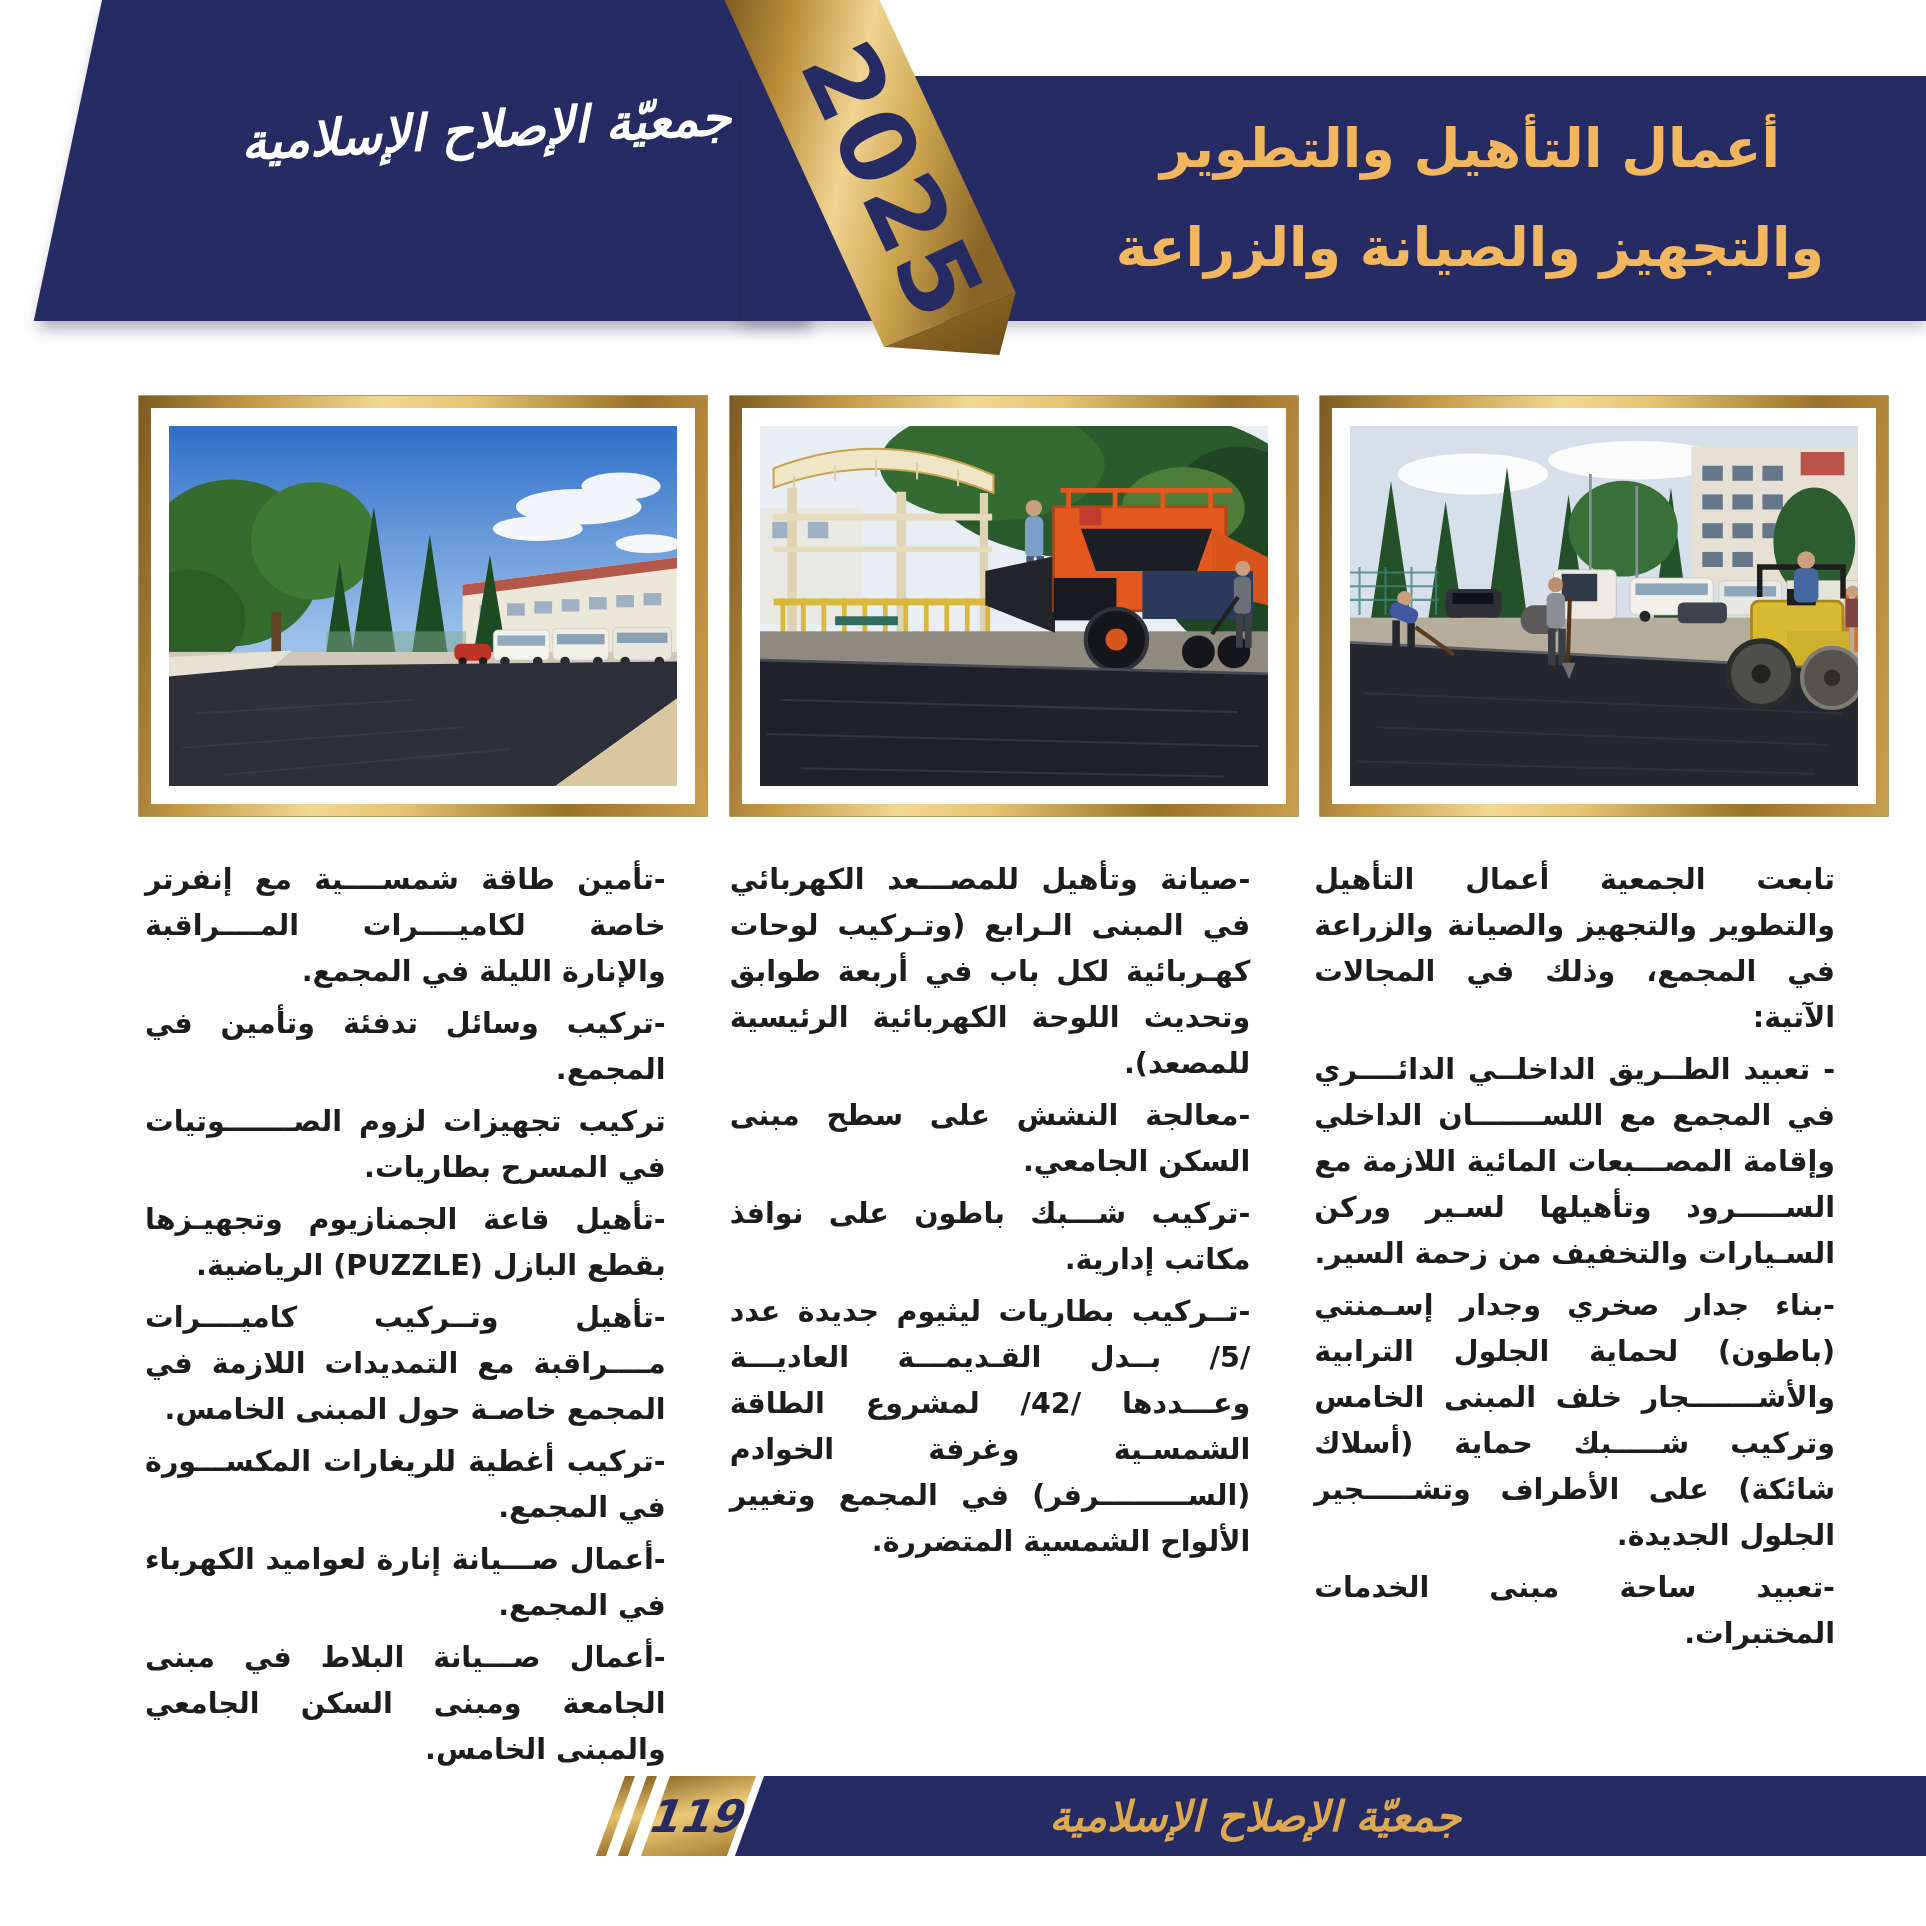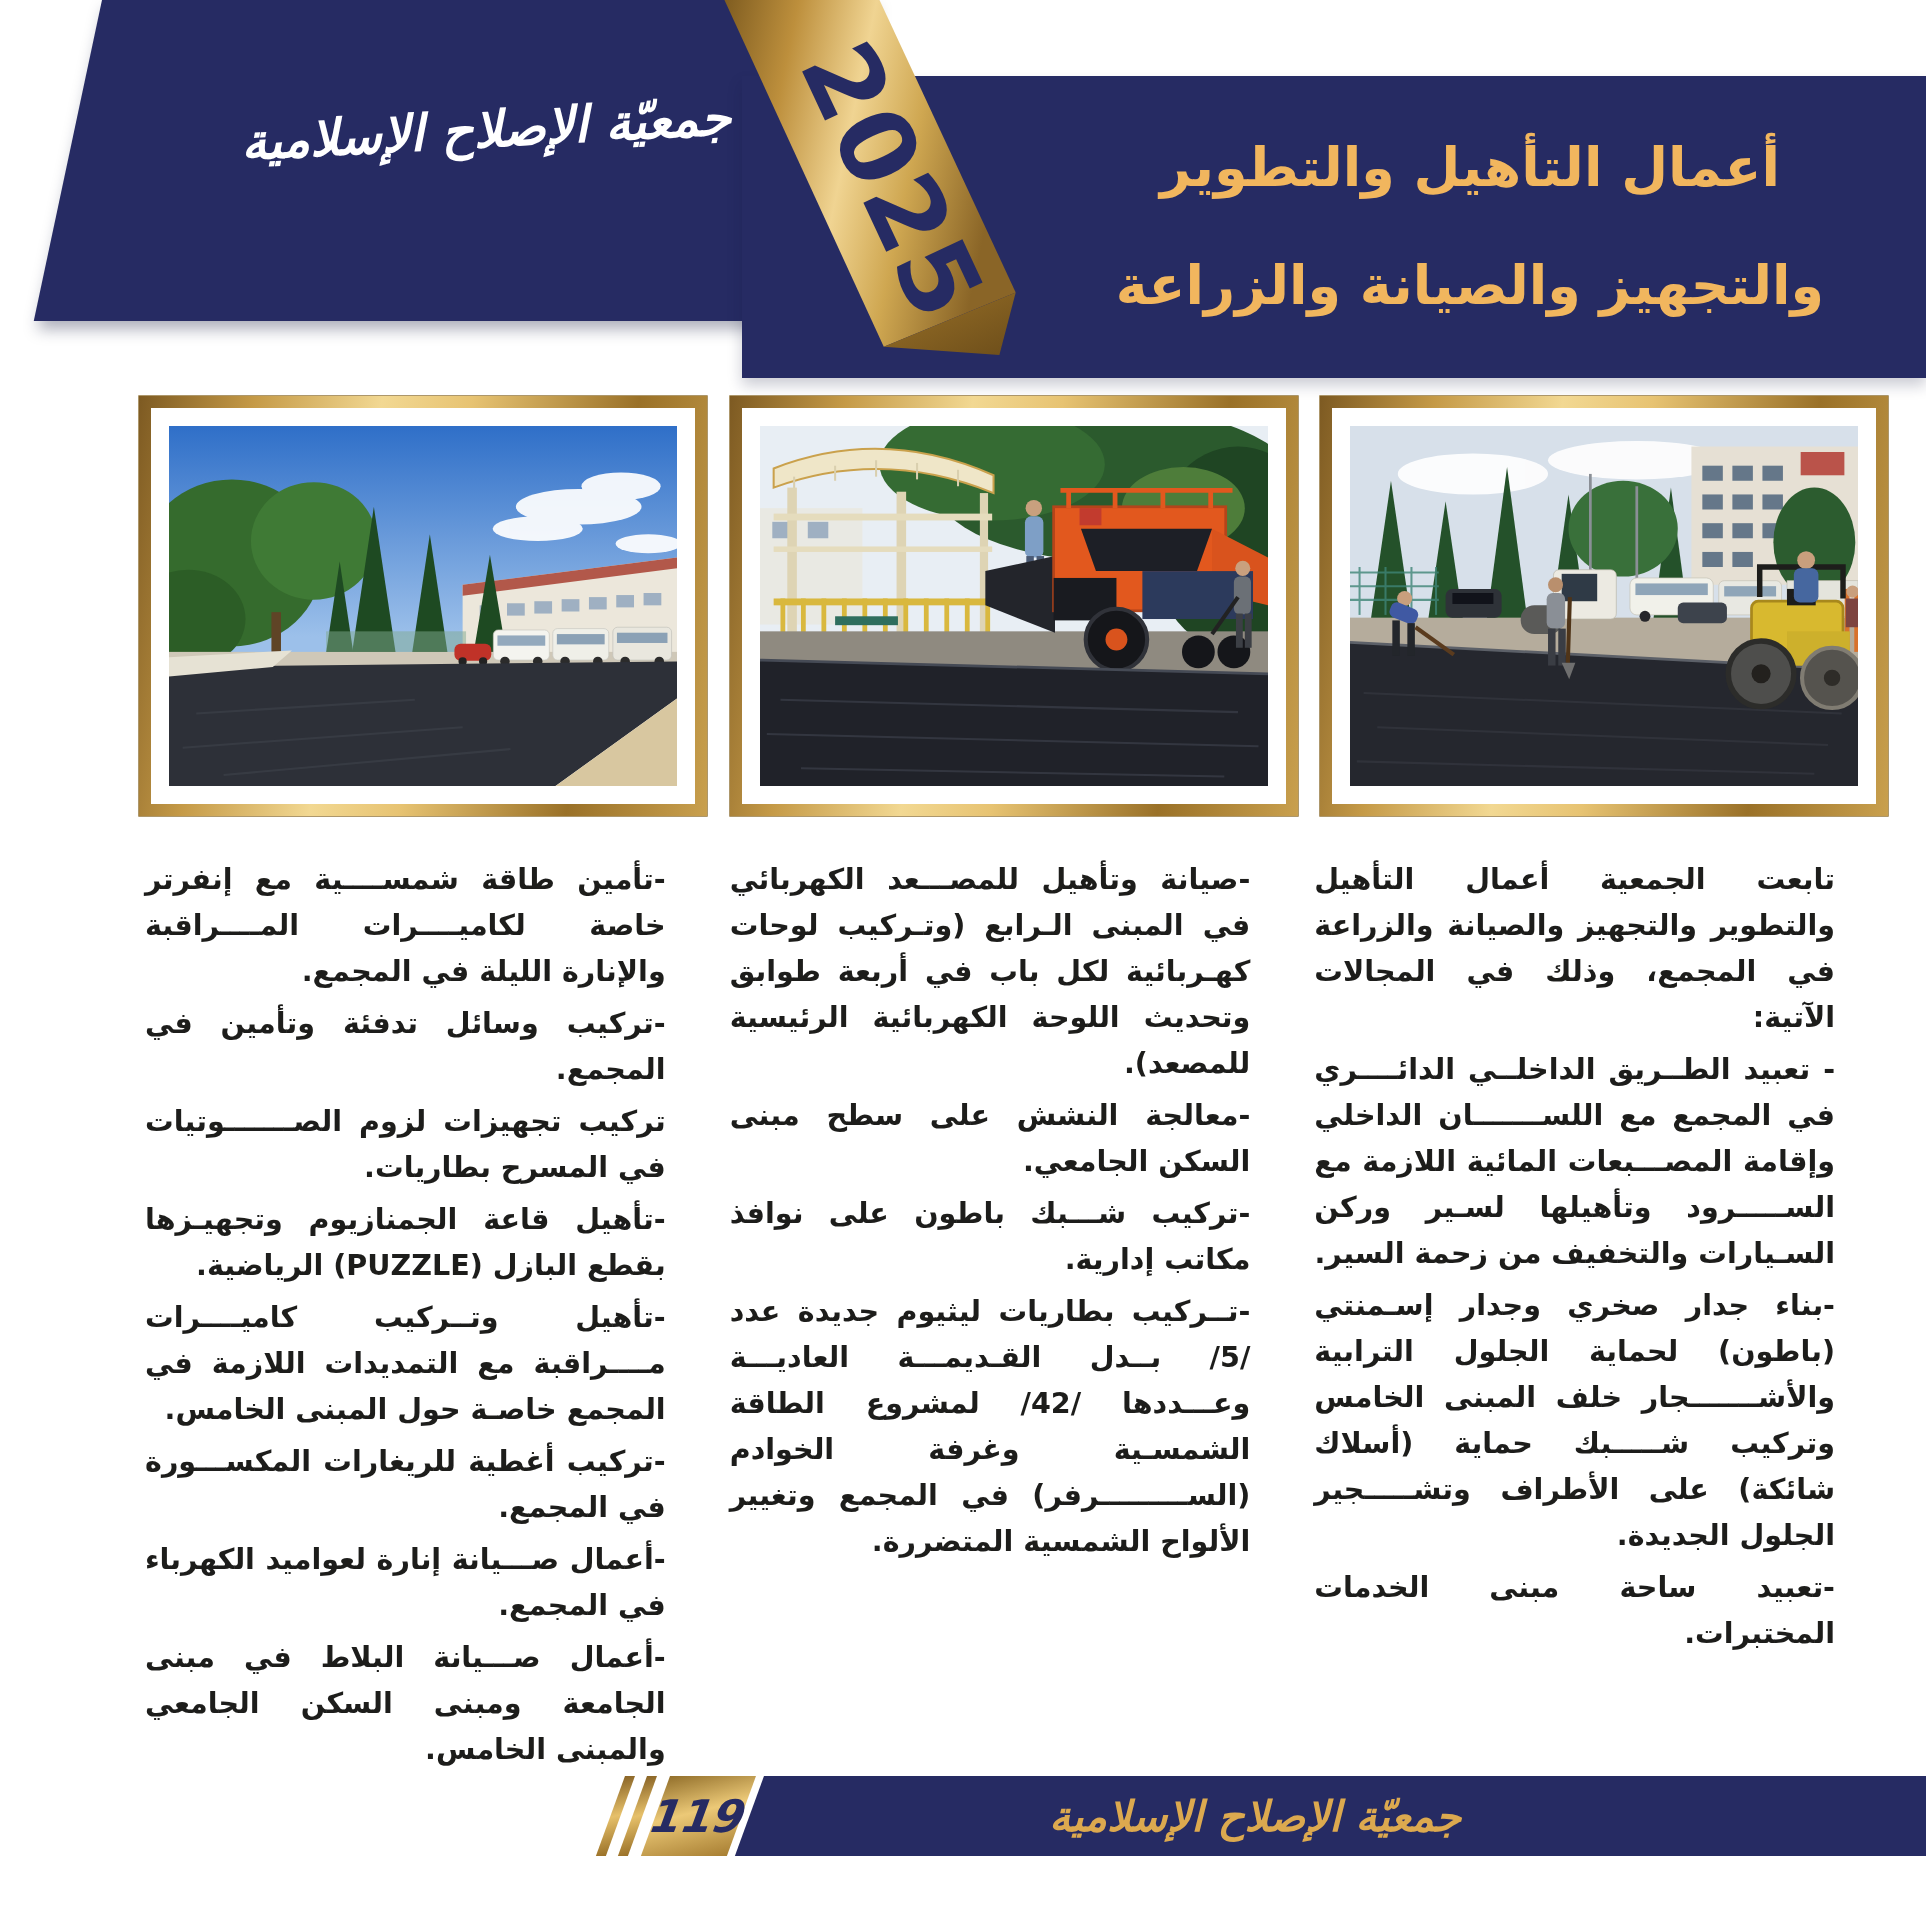--- a/index.html
+++ b/index.html
@@ -28,21 +28,21 @@
     box-shadow:5.4px 8.2px 15px rgba(20,25,60,.35);
   }
   .logo-text{
     position:absolute;top:101px;left:112px;width:748px;
     text-align:center;color:#fff;
     font-size:50px;font-weight:bold;font-style:italic;
     transform:rotate(-3deg);
     white-space:nowrap;
   }
   .title-bar{
-    position:absolute;top:76px;left:742px;right:0;height:302px;
+    position:absolute;top:76px;left:742px;right:0;height:245px;
     background:var(--navy);
     box-shadow:0 8.2px 13.6px rgba(20,25,60,.22);
   }
   .title-text{
     position:absolute;left:299px;right:27px;top:4.1px;bottom:4.1px;
     display:flex;flex-direction:column;justify-content:space-evenly;
     text-align:center;direction:rtl;
     color:var(--title-gold);
     font-size:54px;font-weight:bold;line-height:1.1;
   }

